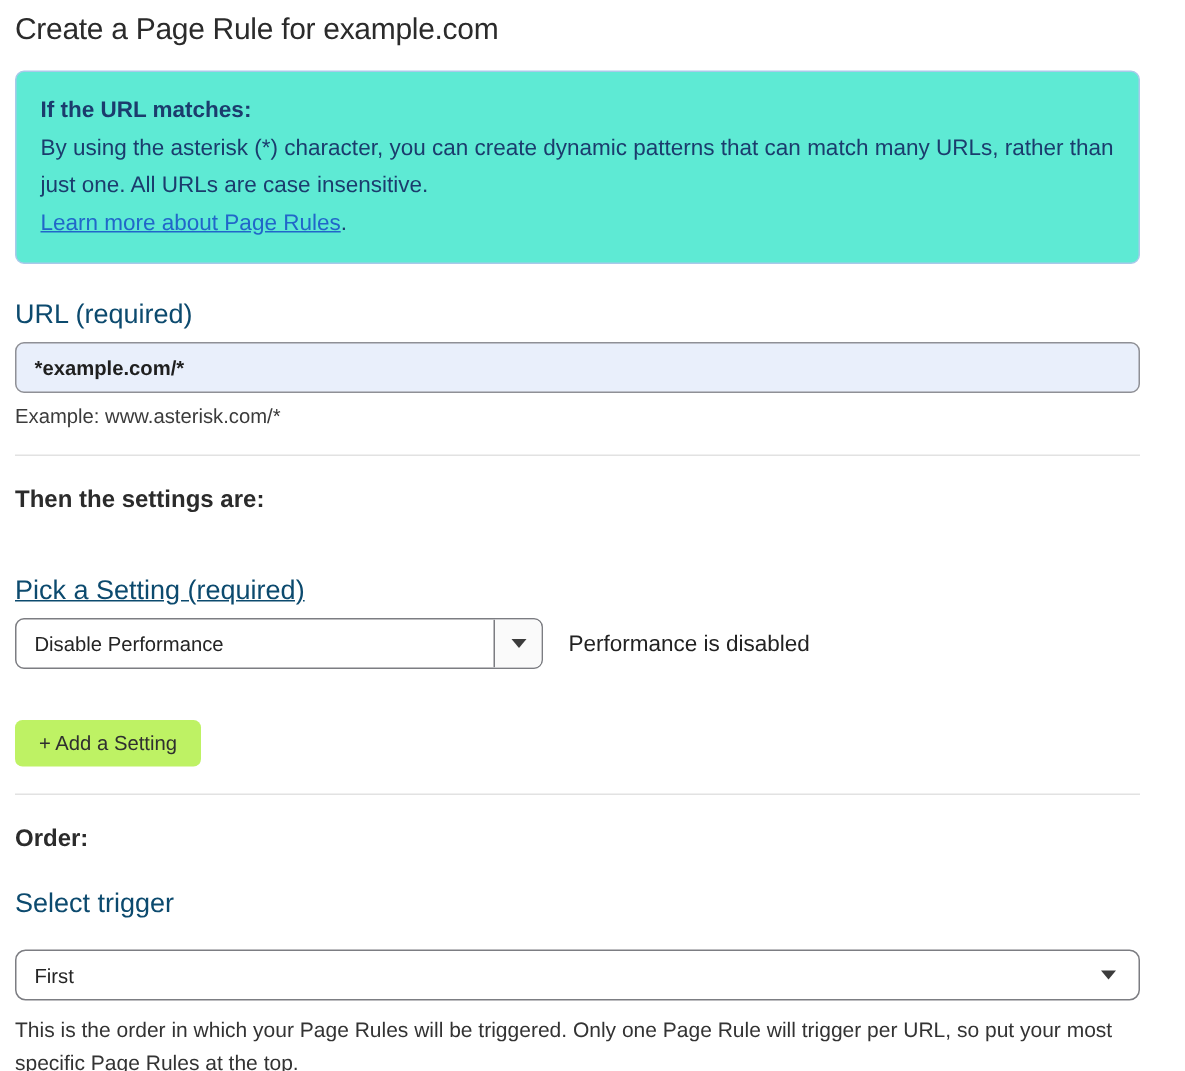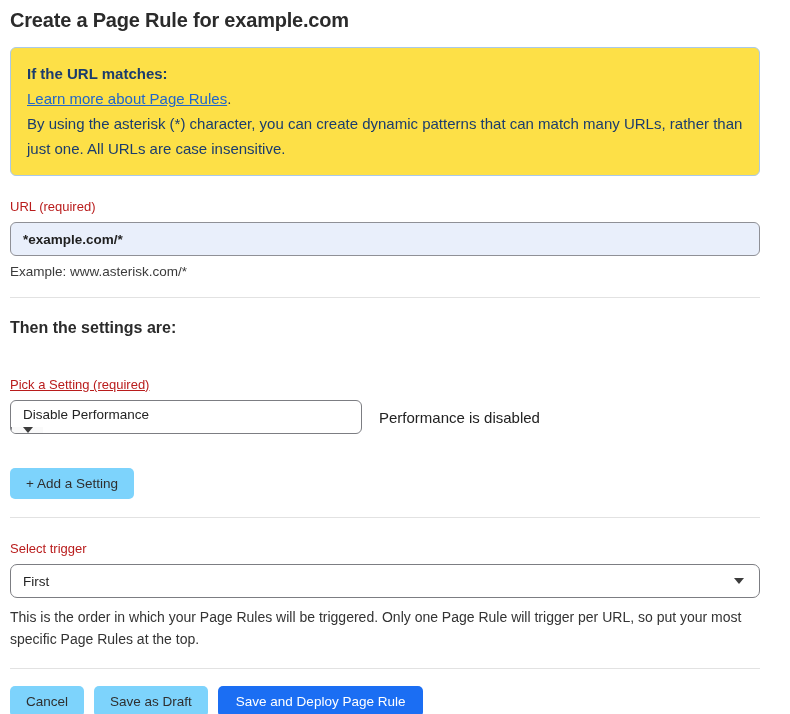--- a/index.html
+++ b/index.html
@@ -11,44 +11,44 @@
     height: 714px;
     overflow: hidden;
   }
   .wrap {
     margin-left: 10px;
     width: 750px;
     padding-top: 9px;
   }
   .page-title {
     font-size: 20px;
-    font-weight: 700;
+    font-weight: 400;
     color: #2b2b2b;
     letter-spacing: -0.2px;
   }
   .info-box {
     margin-top: 15px;
-    background: #fde047;
+    background: #5eead4;
     border: 1px solid #a9c9ea;
     border-radius: 6px;
     padding: 13px 16px 14px 16px;
     color: #1b3c6d;
     font-size: 15px;
     line-height: 25px;
   }
   .info-heading { font-weight: 700; }
   .info-link {
     color: #2166c9;
     text-decoration: underline;
     cursor: pointer;
   }
   .field-label {
     margin-top: 23px;
-    font-size: 13px;
-    color: #b91c1c;
+    font-size: 18px;
+    color: #0c4a6e;
   }
   .url-input {
     display: block;
     margin-top: 8px;
     width: 100%;
     height: 34px;
     background: #e9effb;
     border: 1px solid #8f9096;
     border-radius: 6px;
     padding: 0 12px;
@@ -83,21 +83,21 @@
   .select-box {
     display: flex;
     align-items: stretch;
     height: 34px;
     border: 1px solid #7c7d82;
     border-radius: 6px;
     background: #ffffff;
     cursor: pointer;
     overflow: hidden;
   }
-  .setting-select { width: 352px; flex-direction: column; }
+  .setting-select { width: 352px; }
   .select-value {
     flex: 1;
     display: flex;
     align-items: center;
     padding-left: 12px;
     font-size: 13.5px;
     color: #242424;
   }
   .caret-seg {
     width: 32px;
@@ -115,29 +115,29 @@
   }
   .status-text {
     margin-left: 17px;
     font-size: 15px;
     color: #222222;
   }
   .btn {
     display: inline-block;
     border: none;
     border-radius: 5px;
-    background: #7dd3fc;
+    background: #bef264;
     color: #2f2f2f;
     font-family: "Liberation Sans", sans-serif;
     font-size: 13.5px;
     padding: 8px 16px;
     cursor: pointer;
   }
   .add-setting-btn { margin-top: 34px; }
-  .order-select { width: 100%; margin-top: 8px; border-radius: 7px; }
+  .order-select { width: 100%; margin-top: 20px; border-radius: 7px; }
   .order-select .caret-plain {
     display: flex;
     align-items: center;
     padding-right: 15px;
   }
   .help-text {
     margin-top: 8px;
     font-size: 14px;
     line-height: 22px;
     color: #333333;
@@ -155,22 +155,22 @@
 </style>
 </head>
 <body>
 
 <div class="wrap">
 
   <h1 class="page-title">Create a Page Rule for example.com</h1>
 
   <div class="info-box">
     <div class="info-heading">If the URL matches:</div>
+    <div>By using the asterisk (*) character, you can create dynamic patterns that can match many URLs, rather than just one. All URLs are case insensitive.</div>
     <div><a class="info-link">Learn more about Page Rules</a><span>.</span></div>
-    <div>By using the asterisk (*) character, you can create dynamic patterns that can match many URLs, rather than just one. All URLs are case insensitive.</div>
   </div>
 
   <div class="field-label">URL (required)</div>
   <input class="url-input" type="text" value="*example.com/*" style="">
   <div class="example-text">Example: www.asterisk.com/*</div>
 
   <hr class="divider">
 
   <div class="section-heading">Then the settings are:</div>
 
@@ -182,20 +182,21 @@
         <span class="caret"></span>
       </div>
     </div>
     <div class="status-text">Performance is disabled</div>
   </div>
 
   <button class="btn add-setting-btn">+ Add a Setting</button>
 
   <hr class="divider">
 
+  <div class="section-heading">Order:</div>
 
   <div class="field-label">Select trigger</div>
   <div class="select-box order-select">
     <div class="select-value">First</div>
     <div class="caret-plain">
       <span class="caret"></span>
     </div>
   </div>
   <div class="help-text">This is the order in which your Page Rules will be triggered. Only one Page Rule will trigger per URL, so put your most specific Page Rules at the top.</div>
 

